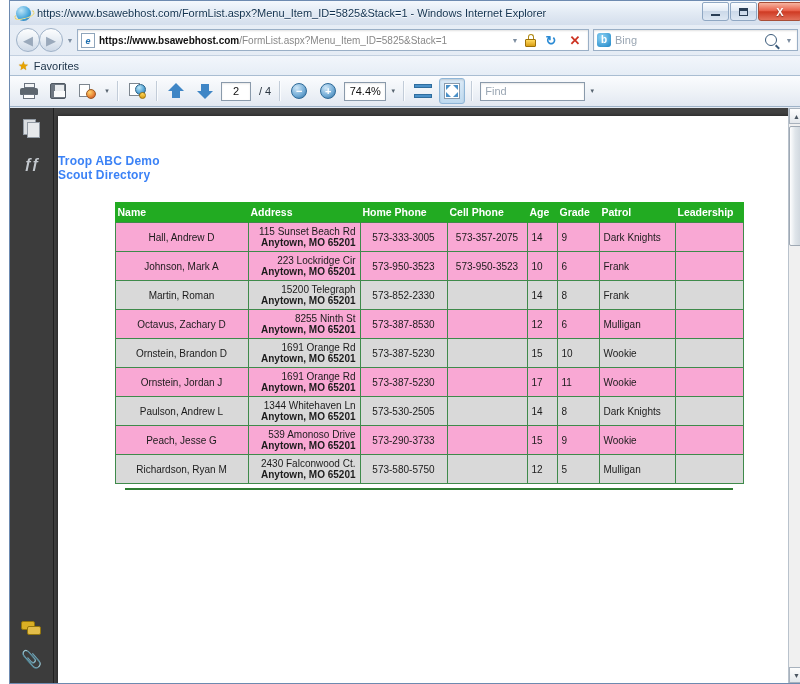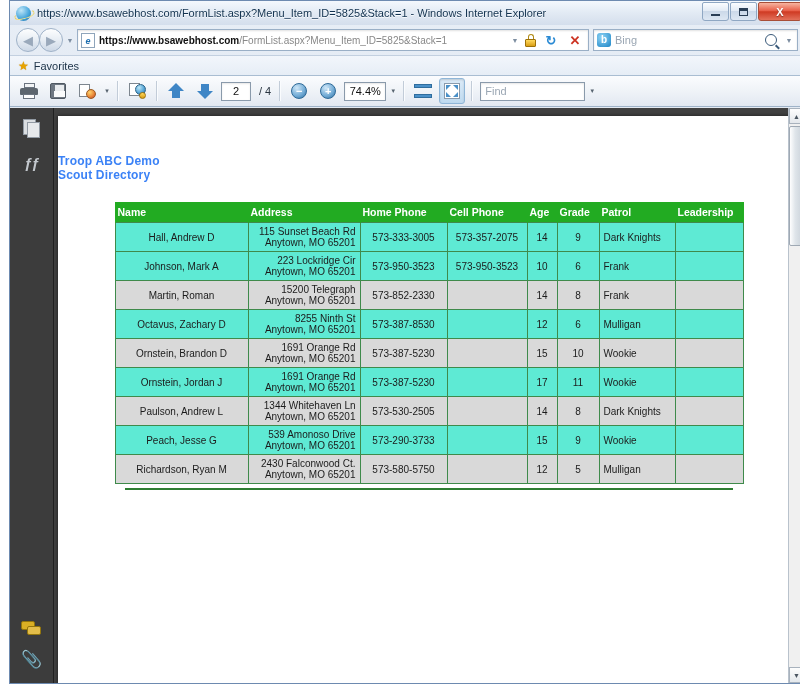--- a/index.html
+++ b/index.html
@@ -263,28 +263,28 @@
     color:#fff; font-weight:bold; font-size:10.5px;
     padding:4px 2px; text-align:left;
     border-left:1px solid #22ab22; border-right:1px solid #22ab22;
   }
   #scouttable td {
     border:1px solid #3f8a4b;
     font-size:10px; color:#1b1b1b;
     padding:3px 4px; height:28px; vertical-align:middle;
   }
   #scouttable tr.alt td { background:#d9d9d9; }
-  #scouttable tr.norm td { background:#5eead4; }
+  #scouttable tr.norm td { background:#f9a8d4; }
   td.c-name { text-align:center; }
   td.c-addr { text-align:right; line-height:11px; }
   td.c-phone { text-align:center; }
-  td.c-num { text-align:center; }
+  td.c-num { text-align:left; }
   td.c-patrol { text-align:left; padding-left:6px; }
   td.c-lead { text-align:left; }
-  .addr2 { display:block; }
+  .addr2 { display:block;font-weight:bold; }
   #tablebottomline {
     width:608px; height:2px; background:#2e7d32; margin:4px auto 0 auto;
   }
   #doc-footer {
     position:absolute; left:0; right:0; top:520px;
     display:flex; justify-content:center; gap:46px;
     font-size:8px; color:#222;
   }
 
   

